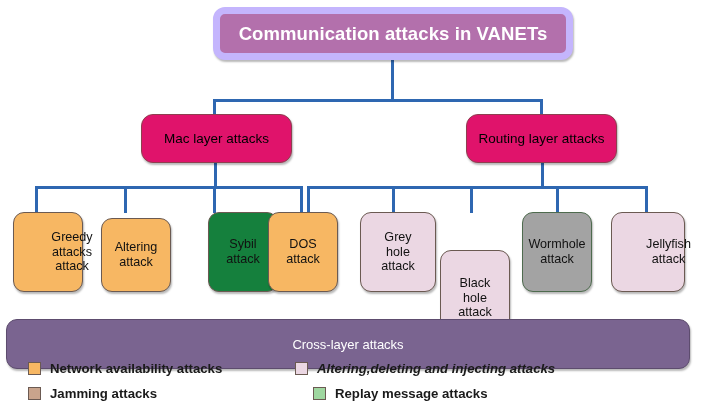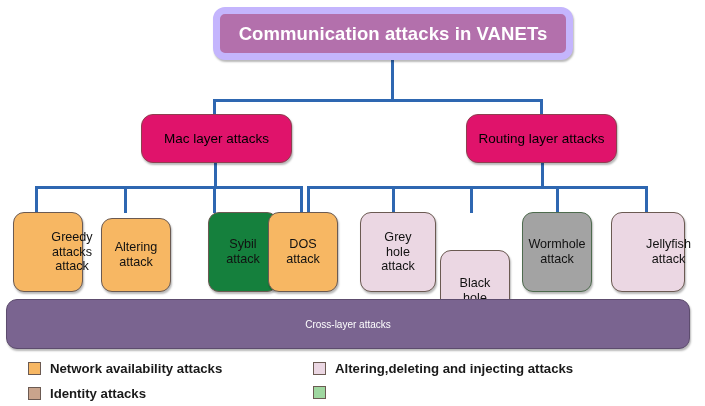--- a/index.html
+++ b/index.html
@@ -76,21 +76,22 @@
     position: absolute;
     box-sizing: border-box;
     background: #7A6490;
     border: 1px solid #5d4c6e;
     border-radius: 11px;
     box-shadow: 1px 2px 2px rgba(0,0,0,0.28);
     display: flex;
     align-items: center;
     justify-content: center;
     color: #ffffff;
-    font-size: 10px;
+    font-size: 13px;
+    margin-top: 20px;
   }
 
   
   .legend-item {
     position: absolute;
     display: flex;
     align-items: center;
   }
   .legend-swatch {
     width: 13px;
@@ -210,27 +211,28 @@
 
   <div class="node-cross" style="left:6px; top:299px; width:684px; height:50px;">
     <span>Cross-layer attacks</span>
   </div>
 
   <div class="legend-item" style="left:28px; top:361px;justify-content:center;">
     <span class="legend-swatch" style="background:#F7B763;"></span>
     <span class="legend-text">Network availability attacks</span>
   </div>
 
-  <div class="legend-item" style="left:313px; top:361px;">
+  <div class="legend-item" style="left:295px; top:361px;font-style:italic;">
     <span class="legend-swatch" style="background:#EBD7E3;"></span>
     <span class="legend-text">Altering,deleting and injecting attacks</span>
   </div>
 
   <div class="legend-item" style="left:28px; top:386px;">
     <span class="legend-swatch" style="background:#C9A48C;"></span>
-    <span class="legend-text">Identity attacks</span>
+    <span class="legend-text">Jamming attacks</span>
   </div>
 
   <div class="legend-item" style="left:313px; top:386px;">
     <span class="legend-swatch" style="background:#9FD7A0;"></span>
+    <span class="legend-text">Replay message attacks</span>
   </div>
 
 </div>
 
 </body></html>

